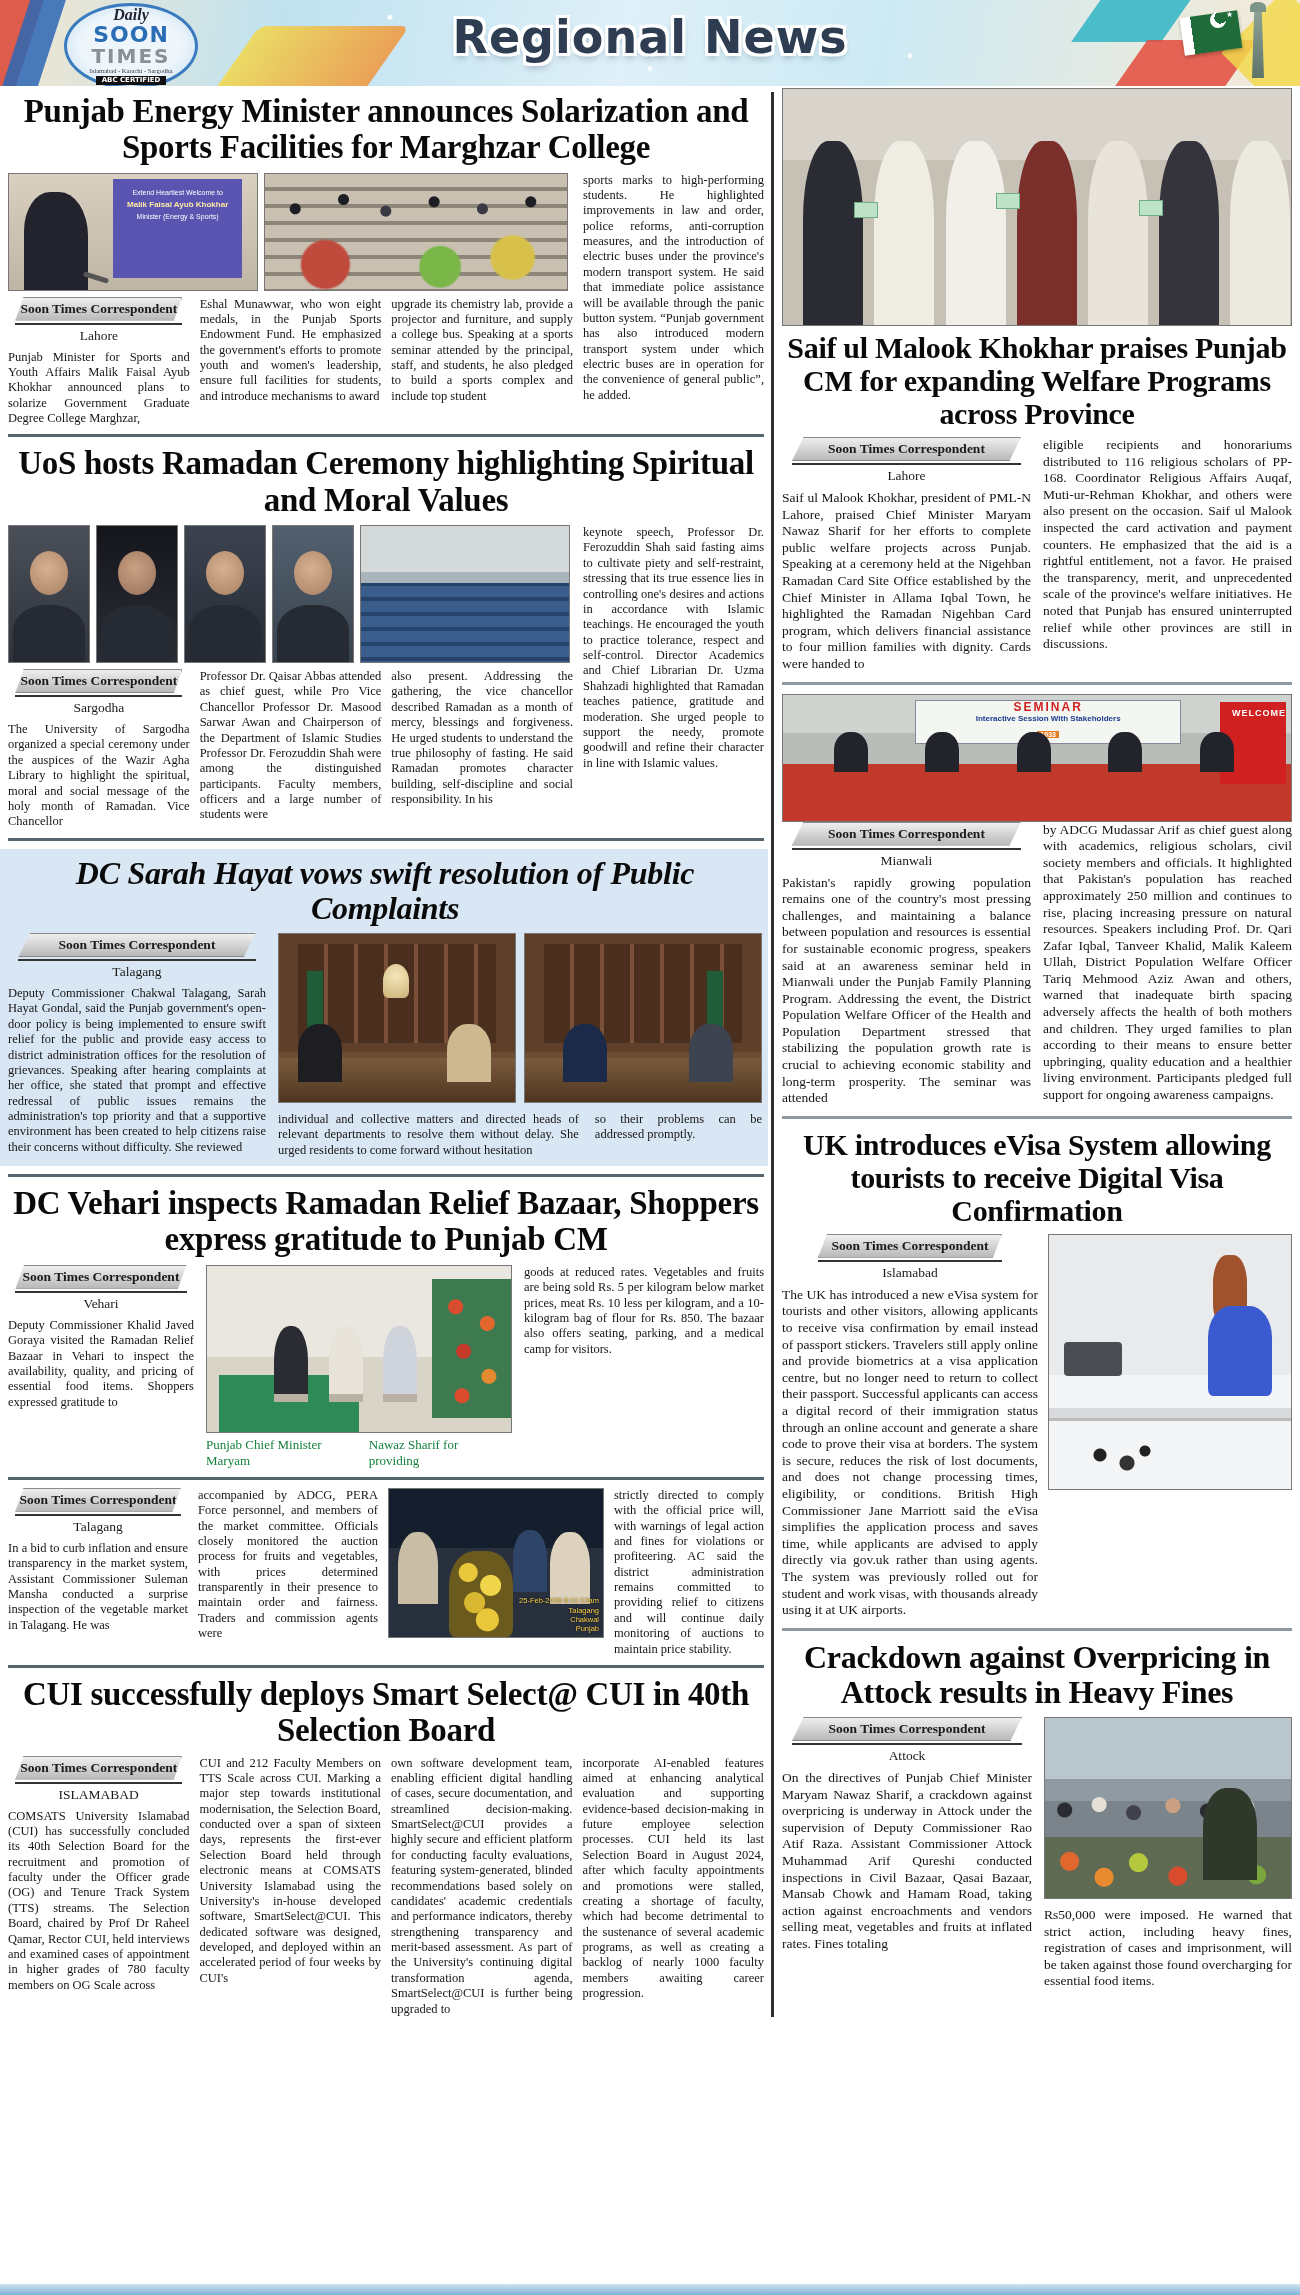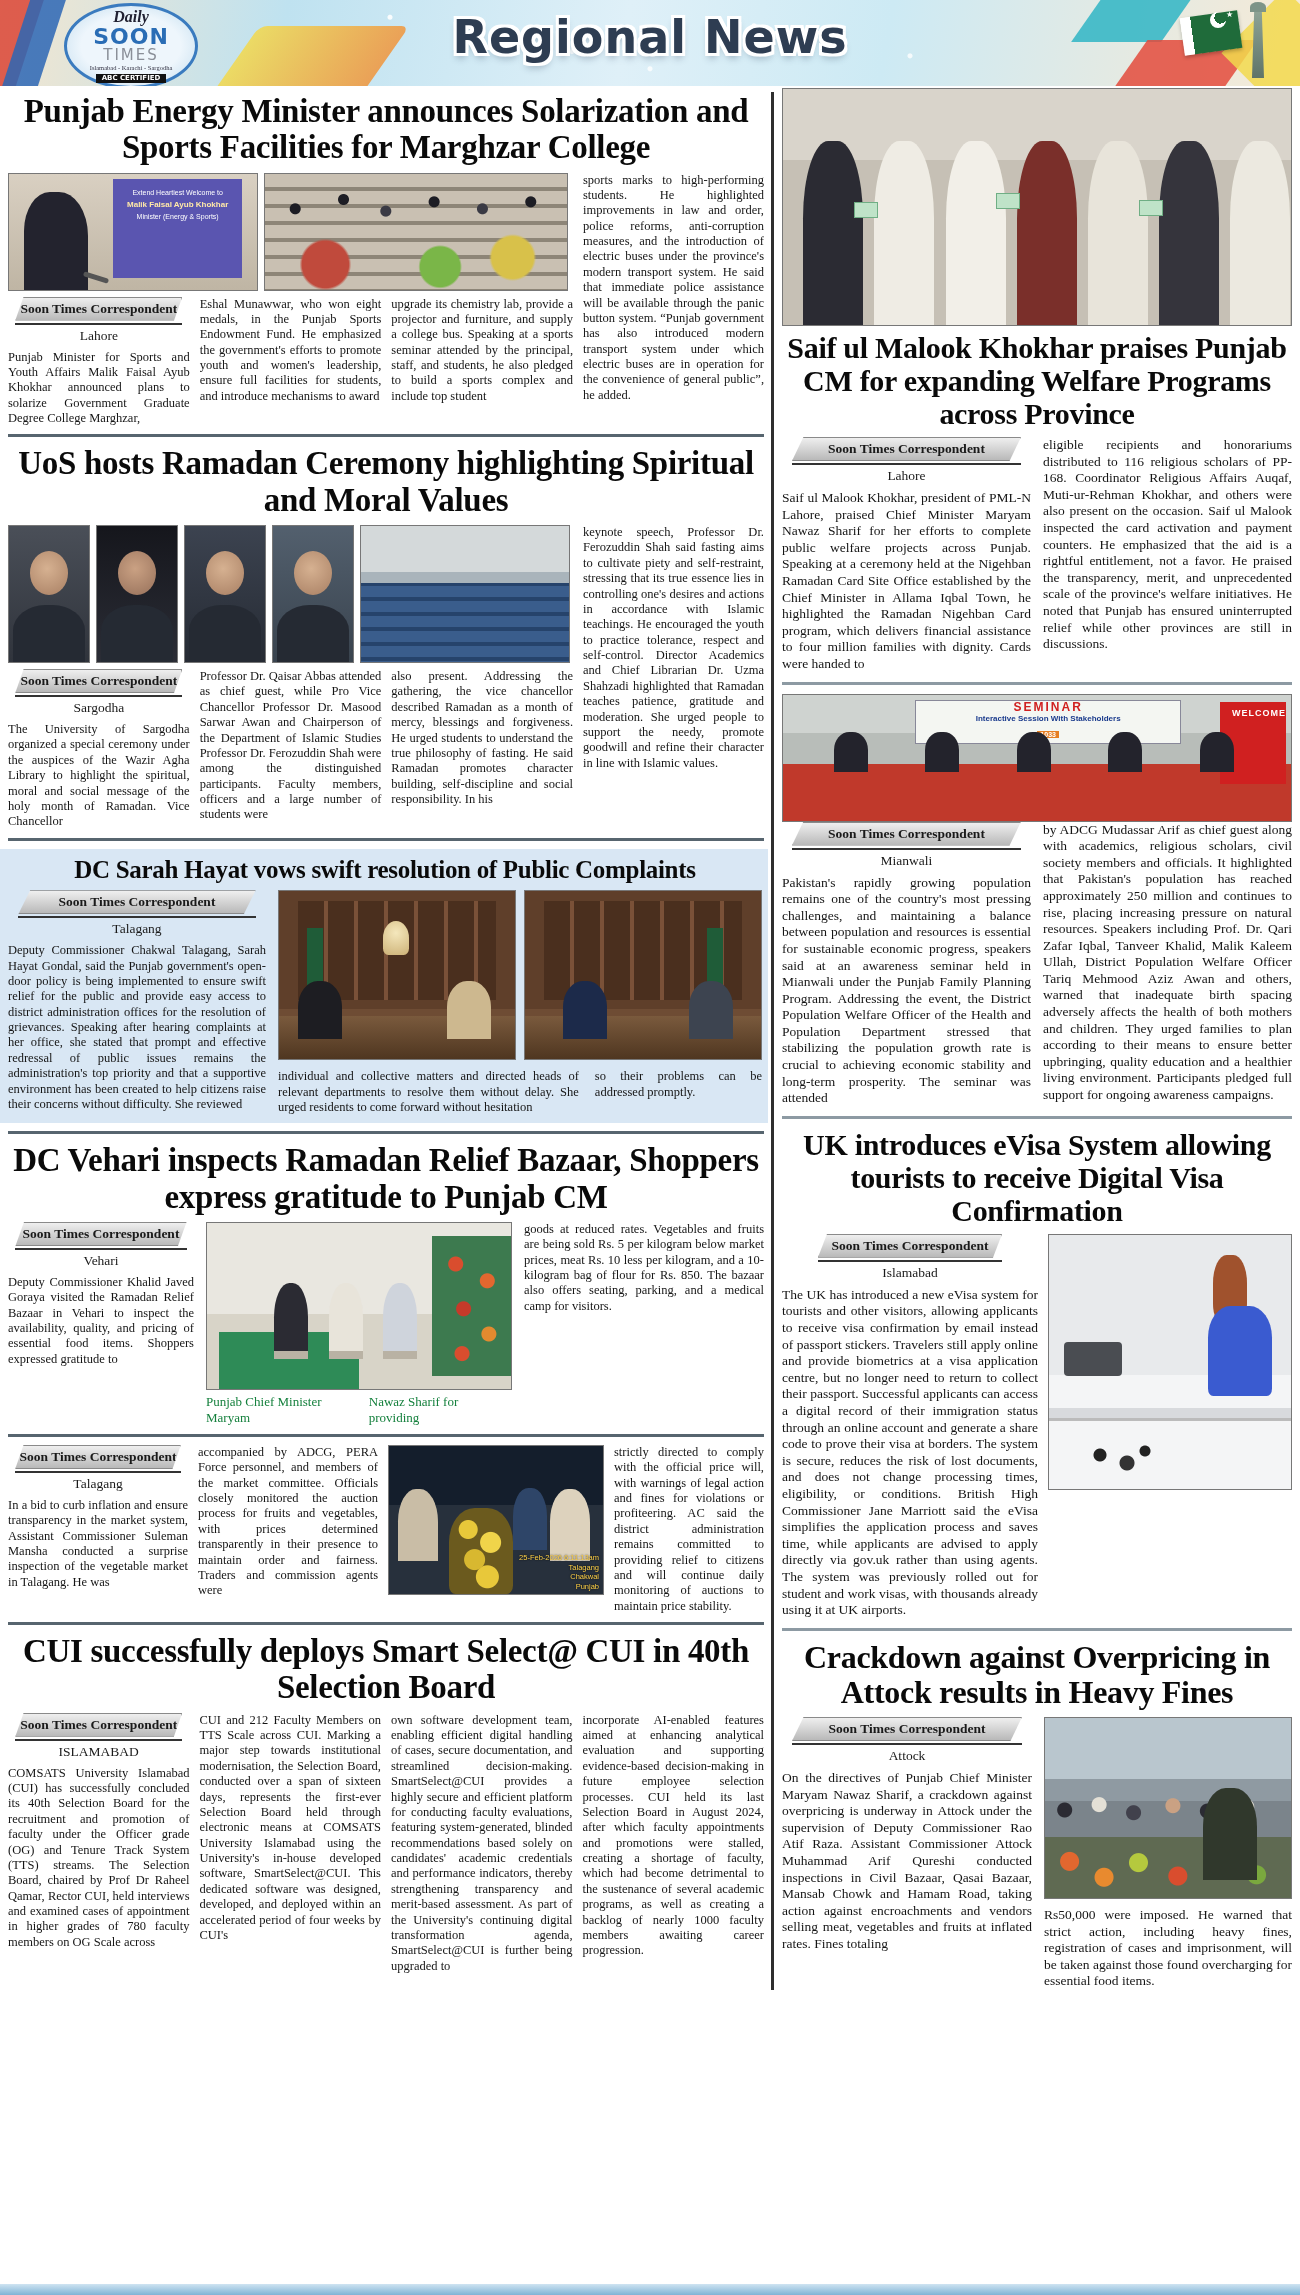--- a/index.html
+++ b/index.html
@@ -19,21 +19,21 @@
   .s2{left:18px;top:-30px;width:34px;height:140px;background:#2b66b5;transform:rotate(18deg);}
   .s3{left:235px;top:26px;width:150px;height:70px;background:linear-gradient(90deg,#f2d94d,#f0953c);transform:skewX(-35deg);border-radius:8px;}
   .s4{right:120px;top:-12px;width:90px;height:54px;background:#2fb5c4;transform:skewX(-35deg);}
   .s5{right:60px;top:40px;width:110px;height:50px;background:#e34b3c;transform:skewX(-35deg);}
   .s6{right:-30px;top:8px;width:90px;height:90px;background:#f2d94d;transform:rotate(45deg);}
   .logo{position:absolute;left:64px;top:3px;width:128px;height:80px;border:3px solid #3a7bbf;border-radius:50%;
     background:radial-gradient(ellipse at center,#eef6fc 55%,#bcd9ec);text-align:center;z-index:3;
     display:flex;flex-direction:column;justify-content:center;line-height:1;}
   .logo-daily{font-style:italic;font-weight:700;font-size:16px;color:#223;}
   .logo-soon{font-family:"DejaVu Sans",sans-serif;font-weight:800;font-size:22px;color:#2a6db5;letter-spacing:1px;margin-top:1px;}
-  .logo-times{font-family:"DejaVu Sans",sans-serif;font-weight:400;font-size:15px;color:#8a8f98;letter-spacing:2px;text-align:center;}
+  .logo-times{font-family:"DejaVu Sans",sans-serif;font-weight:700;font-size:20px;color:#8a8f98;letter-spacing:2px;text-align:center;}
   .logo-cities{font-size:6.5px;color:#334;margin-top:2px;}
   .logo-abc{font-family:"DejaVu Sans",sans-serif;font-size:7px;font-weight:700;background:#111;color:#fff;
     width:70px;margin:2px auto 0;padding:1px 0;}
   .mast-title{position:absolute;left:0;right:0;top:10px;text-align:center;z-index:2;margin:0;
     font-family:"DejaVu Sans",sans-serif;font-weight:800;font-size:46px;color:#2e3d52;letter-spacing:1px;
     text-shadow:-3px -3px 0 #fff,3px -3px 0 #fff,-3px 3px 0 #fff,3px 3px 0 #fff,0 5px 7px rgba(40,60,90,.35);}
   .flag-art{position:absolute;right:28px;top:4px;width:90px;height:78px;z-index:2;}
   .minar{position:absolute;right:8px;top:0;width:12px;height:74px;background:linear-gradient(180deg,#93a89b,#5f7468);
     clip-path:polygon(20% 0,80% 0,100% 100%,0 100%);}
   .minar-dome{position:absolute;right:6px;top:-2px;width:16px;height:10px;background:#7d9488;border-radius:50% 50% 0 0;}
@@ -47,21 +47,21 @@
   .col-left{width:756px;padding:2px 4px 0 8px;}
   .vline{width:3px;background:#2f2f2f;margin:6px 3px 0 3px;}
   .col-right{flex:1;padding:2px 8px 0 5px;}
   .hdiv{height:3px;background:#57656f;margin:8px 0;}
   .rdiv{height:3px;background:#8d9aa3;margin:9px 0;}
   .footer-strip{position:absolute;left:0;right:0;bottom:0;height:11px;
     background:linear-gradient(180deg,#cfe4f2,#7fb3d5);}
   
   .hl{font-weight:700;text-align:center;line-height:1.1;margin:5px 0 7px;color:#0a0a0a;letter-spacing:-.3px;}
   .hl-l{font-size:33px;}
-  .hl-xl{font-size:25px;}
+  .hl-xl{font-size:32px;font-style:italic;}
   .hl-r{font-size:30px;}
   .bt{margin:0;font-size:12.5px;line-height:1.23;text-align:justify;color:#151515;}
   .bt-r{font-size:13.5px;}
   .corr{width:92%;margin:0 auto 4px;}
   .corr-band{background:linear-gradient(180deg,#efefef,#b9b9b9);border:1px solid #8a8a8a;
     clip-path:polygon(5% 0,100% 0,95% 100%,0 100%);font-weight:700;font-size:13.5px;text-align:center;
     padding:3px 0;color:#1a1a1a;}
   .corr-rule{height:2px;background:#333;margin:2px 0 3px;}
   .corr-city{text-align:center;font-size:13.5px;color:#1a1a1a;margin-bottom:6px;}
   

